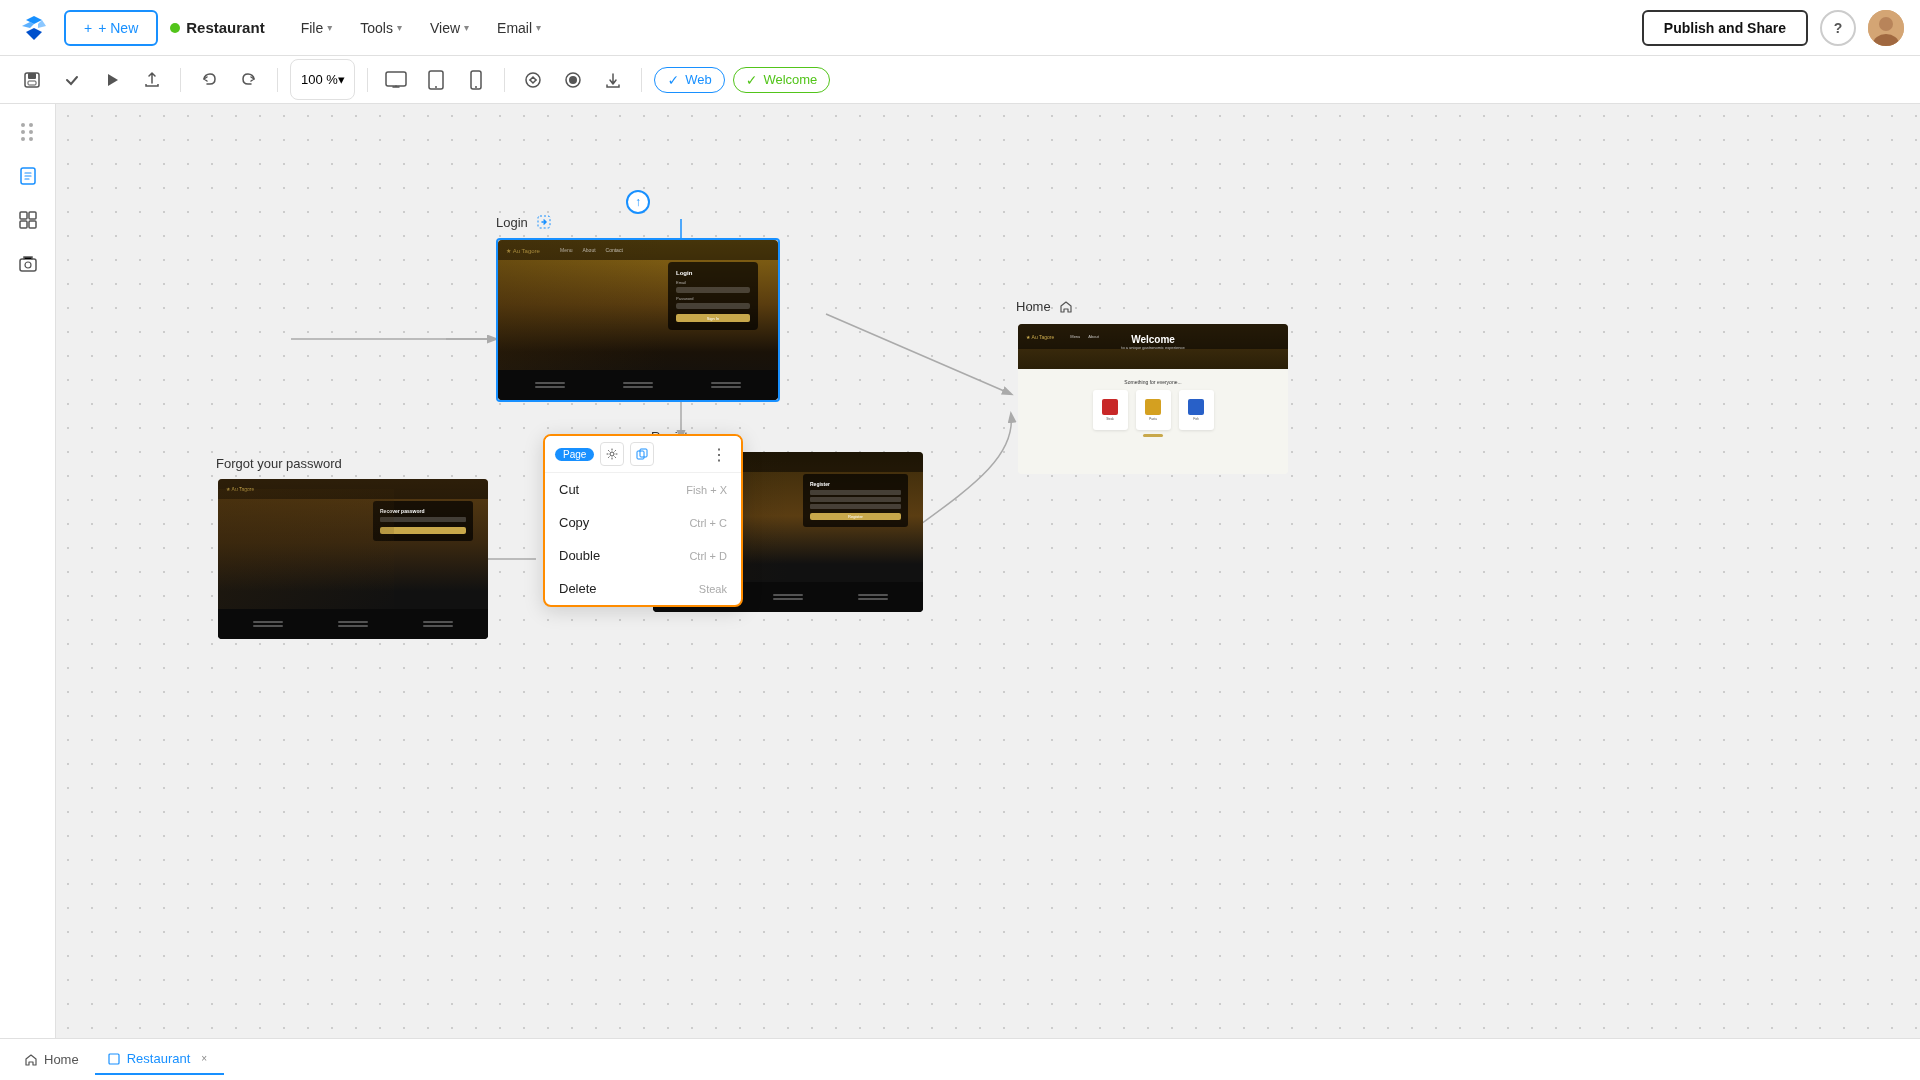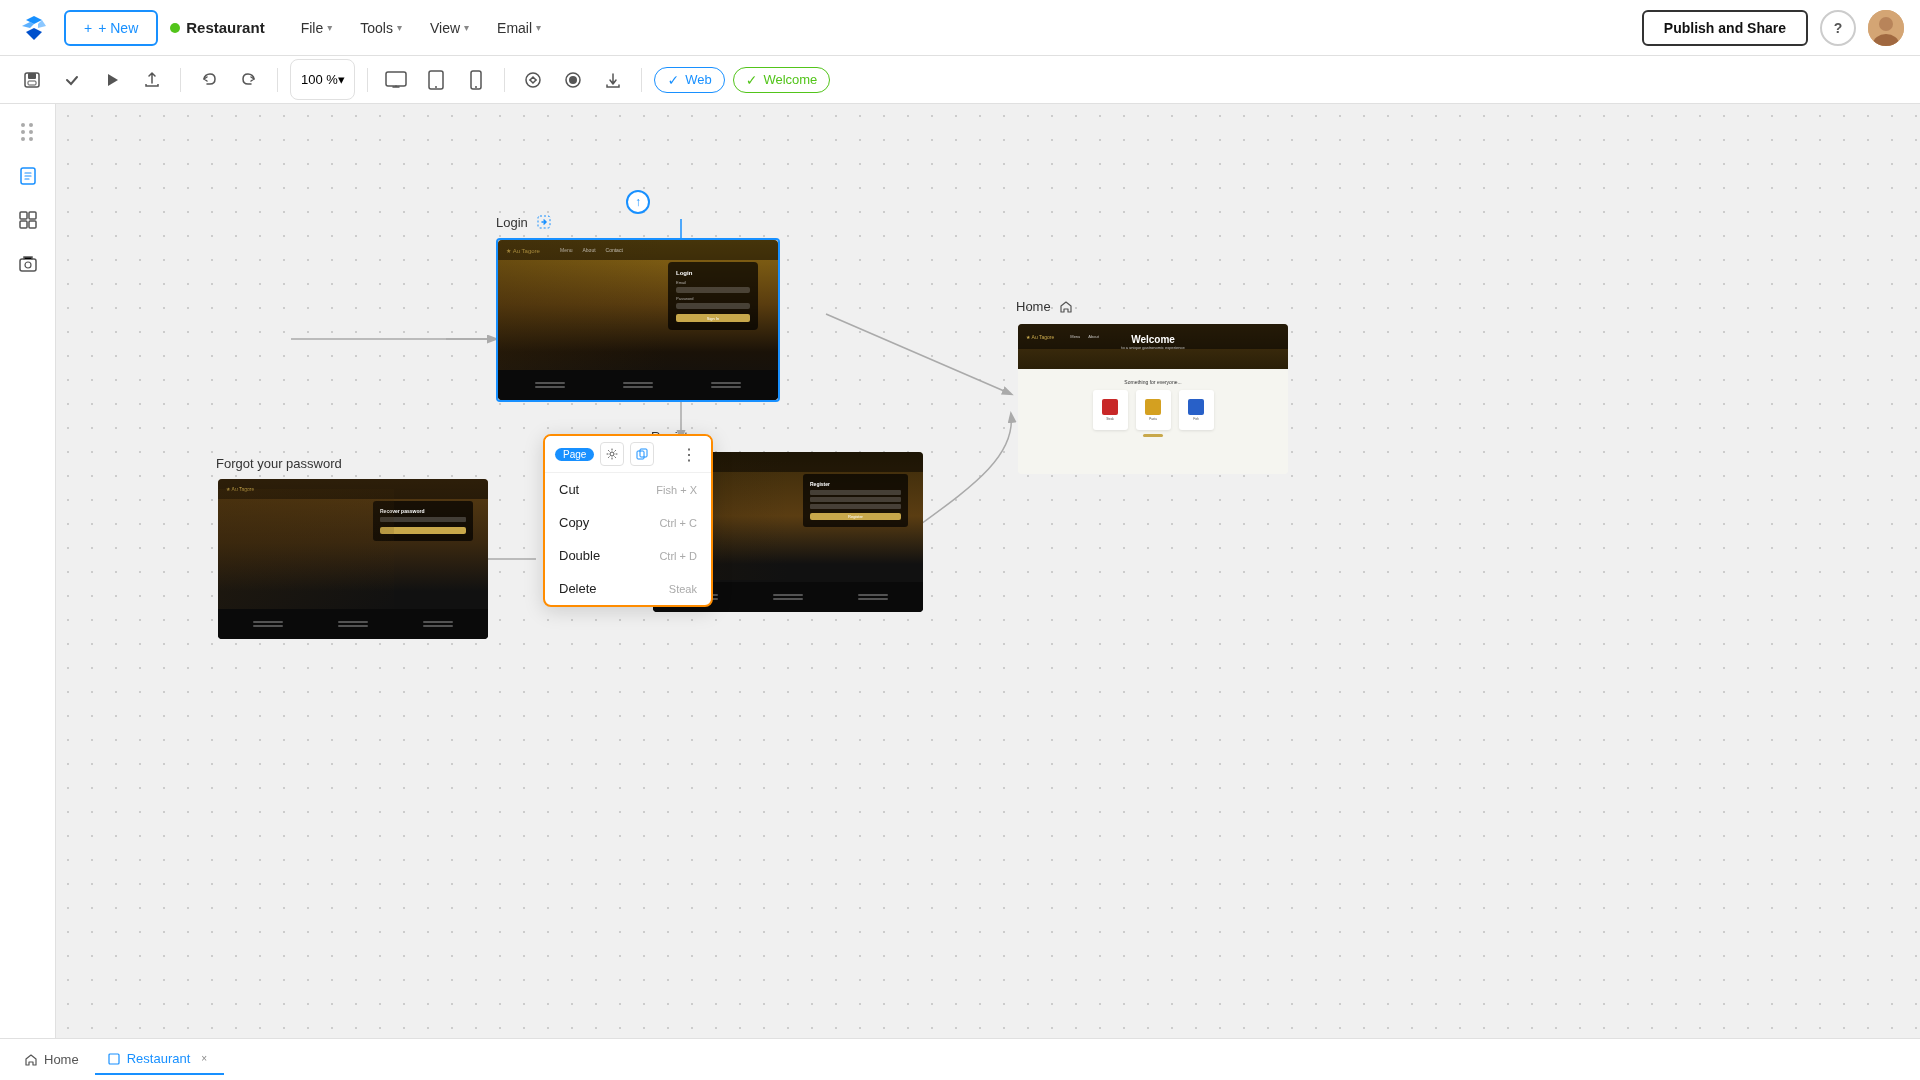--- a/index.html
+++ b/index.html
@@ -306,21 +306,21 @@
 
     
     .context-menu {
       position: absolute;
       top: 330px;
       left: 487px;
       background: #fff;
       border: 2px solid #ff8c00;
       border-radius: 8px;
       box-shadow: 0 4px 20px rgba(0,0,0,0.15);
-      width: 170px;
+      width: 200px;
       z-index: 200;
       overflow: hidden;
     }
     .context-menu-header {
       display: flex;
       align-items: center;
       gap: 6px;
       padding: 6px 10px;
       border-bottom: 1px solid #f0f0f0;
       background: #fff;

